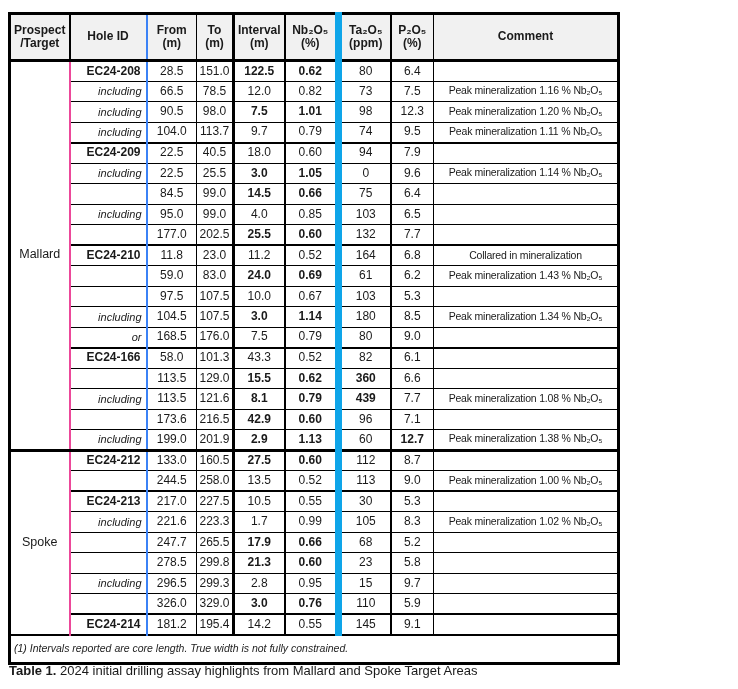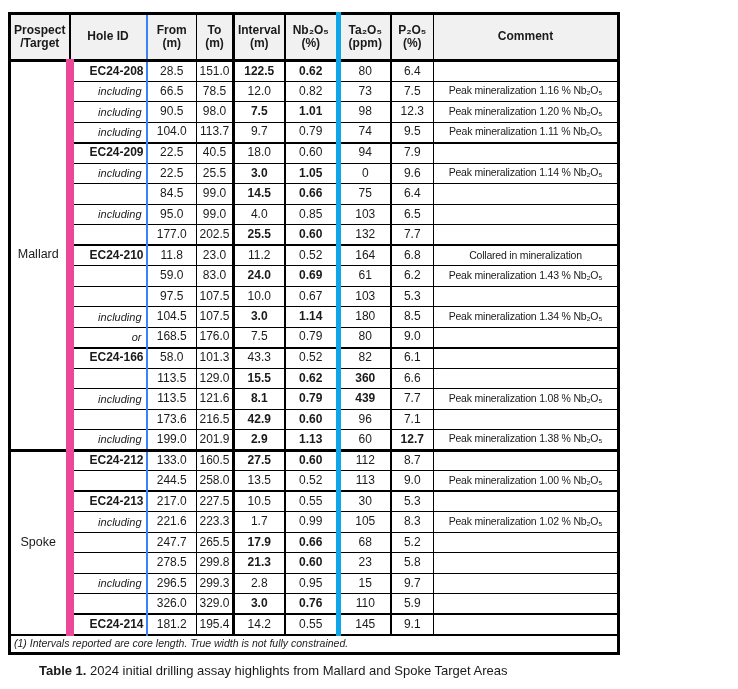--- a/index.html
+++ b/index.html
@@ -13,45 +13,45 @@
   
   col.w-prospect{width:60px} col.w-hole{width:77px} col.w-from{width:50px}
   col.w-to{width:37px} col.w-int{width:51px} col.w-nb{width:54px}
   col.w-ta{width:52px} col.w-p{width:43px} col.w-comment{width:185px}
   
   .col-hole   { border-left:2px solid #000; }
   .col-from   { border-left:2px solid #3b82f6;text-align:center; }
   .col-to     { border-left:1px solid #000; }
   .col-int    { border-left:3px solid #000; }
   .col-nb     { border-left:2px solid #000; }
-  .col-ta     { border-left:5px solid #0ea5e9;margin-left:26px; }
+  .col-ta     { border-left:7px solid #0ea5e9;margin-left:26px; }
   .col-p      { border-left:2px solid #000; }
   .col-comment{ border-left:1px solid #000; }
   
   thead th { background:#f1f1f1; height:47px; font-weight:bold;
     border-bottom:3px solid #000; font-size:12px; }
   thead .l2 { display:block; }
   
   tbody tr { height:20.5px; }
   tr.hole-top td, tr.hole-top th { border-top:2px solid #000; }
   tr.group-top td, tr.group-top th { border-top:3px solid #000; }
   td.c-hole { text-align:left; padding-left:16px; font-weight:bold; }
   td.c-qual { text-align:right; padding-right:4px; font-style:italic;
     font-size:11px; font-weight:normal; }
   td.c-comment { font-size:10.5px; letter-spacing:-0.2px; }
   td.b { font-weight:bold; }
   th.group-cell { background:#fff; font-weight:normal; font-size:12.5px;
-    border-right:8px solid #ec4899; }
-  
-  tr.footnote td { border-top:2px solid #000; text-align:left; height:19px;
+    border-right:2px solid #ec4899; }
+  
+  tr.footnote td { border-top:2px solid #000; text-align:left; height:29px;
     font-style:italic; font-size:10.5px; padding-left:3px; color:#222; }
   
   .caption { position:absolute; left:9px; top:663px; font-size:13px;
     white-space:pre; }
-  .caption .cap-label { font-weight:bold;margin-left:30px; }
+  .caption .cap-label { font-weight:bold; }
 </style>
 </head>
 <body>
 
 <div class="table-wrap">
   <table>
     <colgroup>
       <col class="w-prospect">
         <col class="w-hole">
         <col class="w-from">

